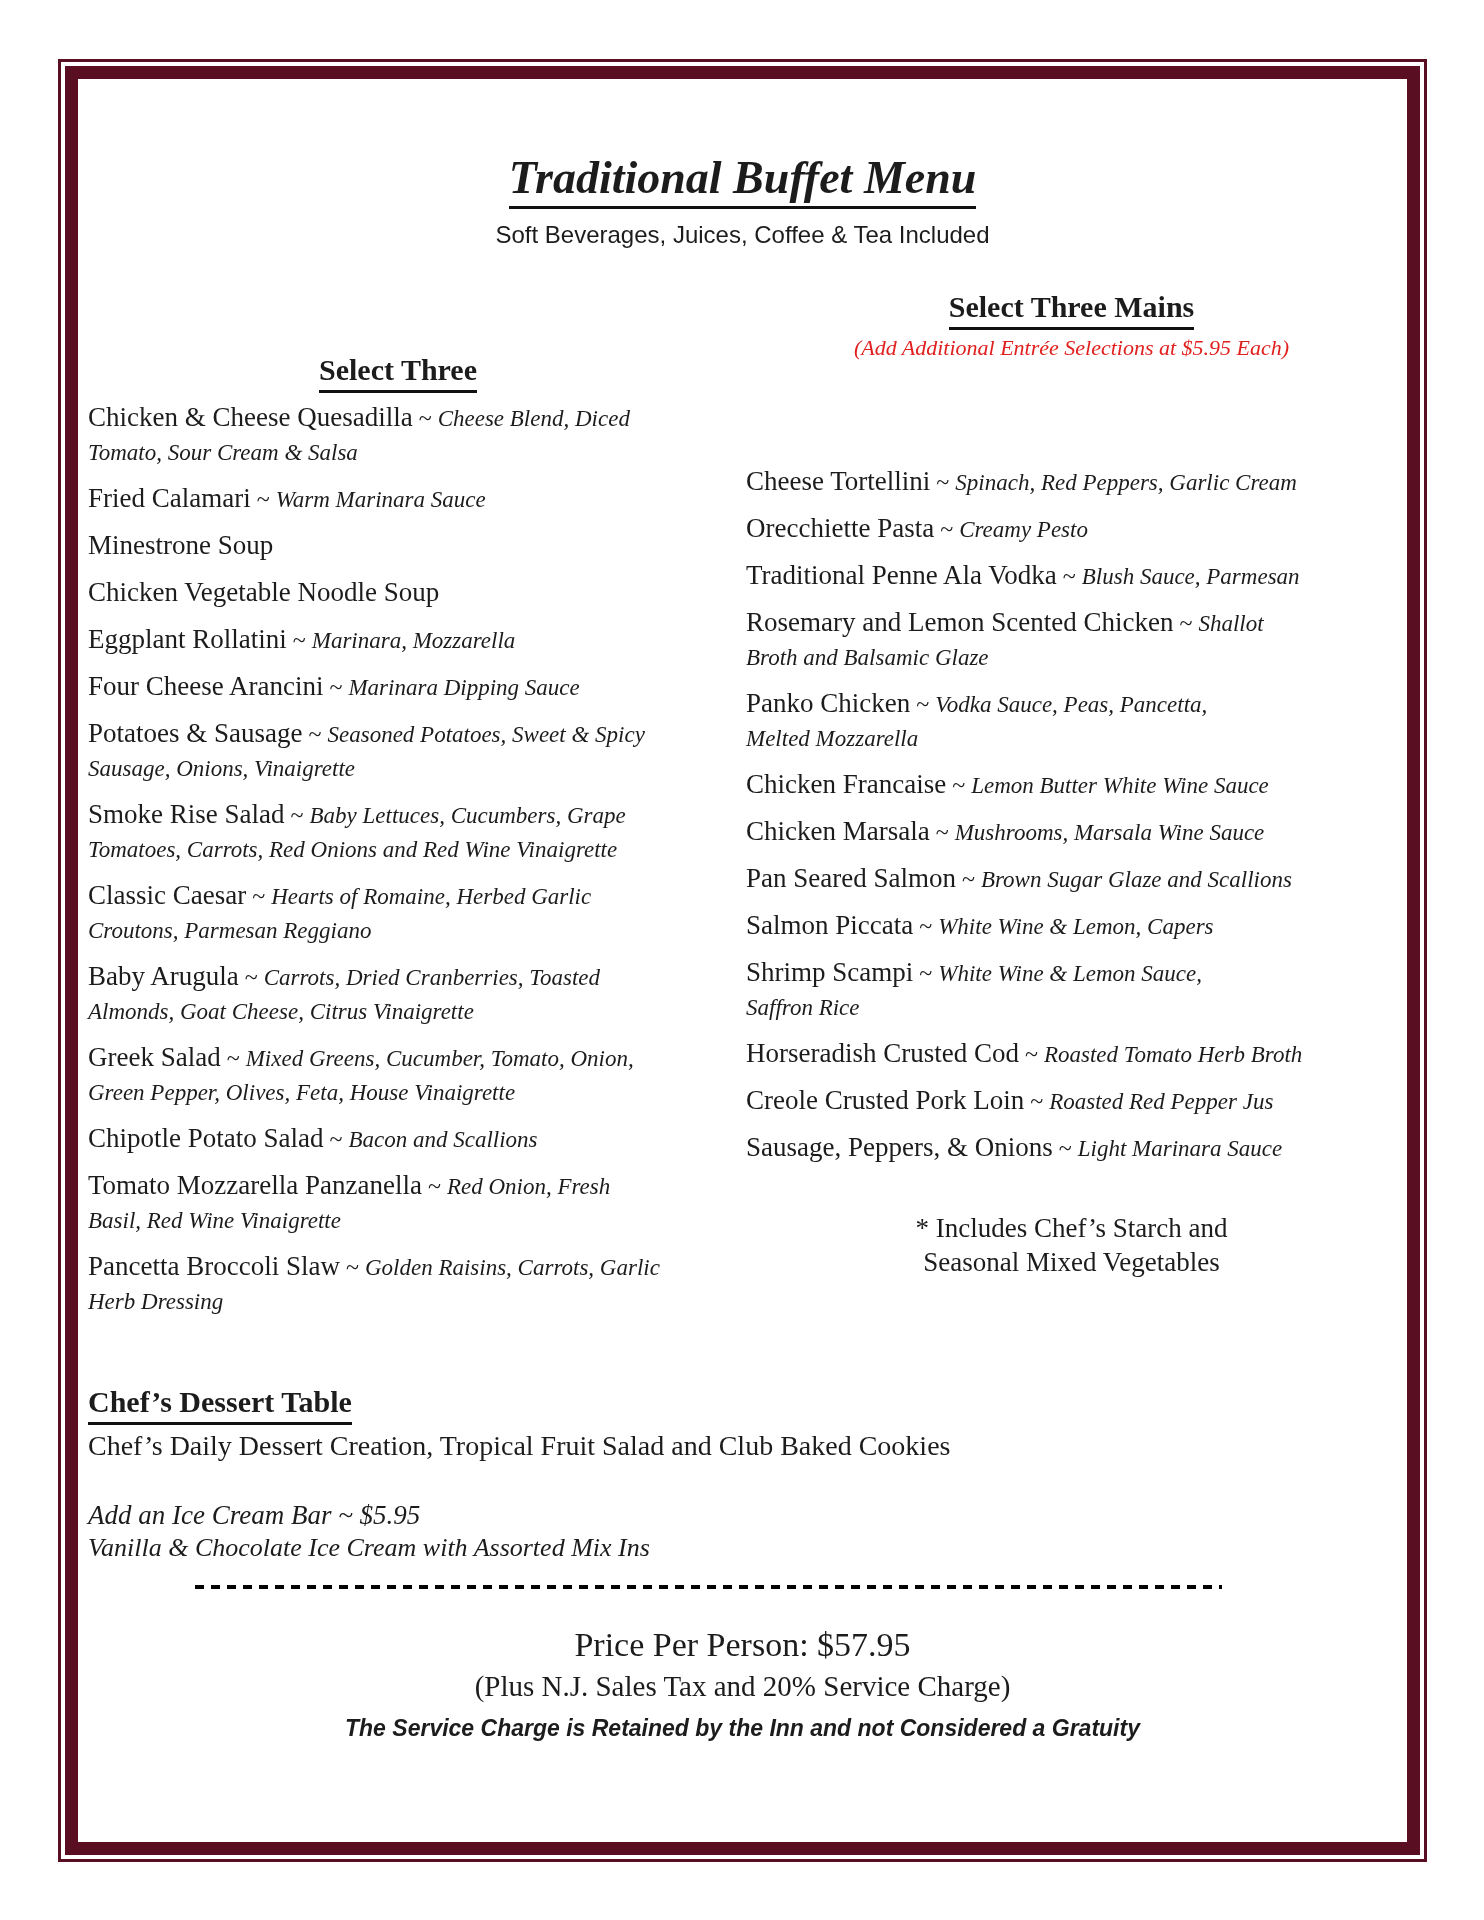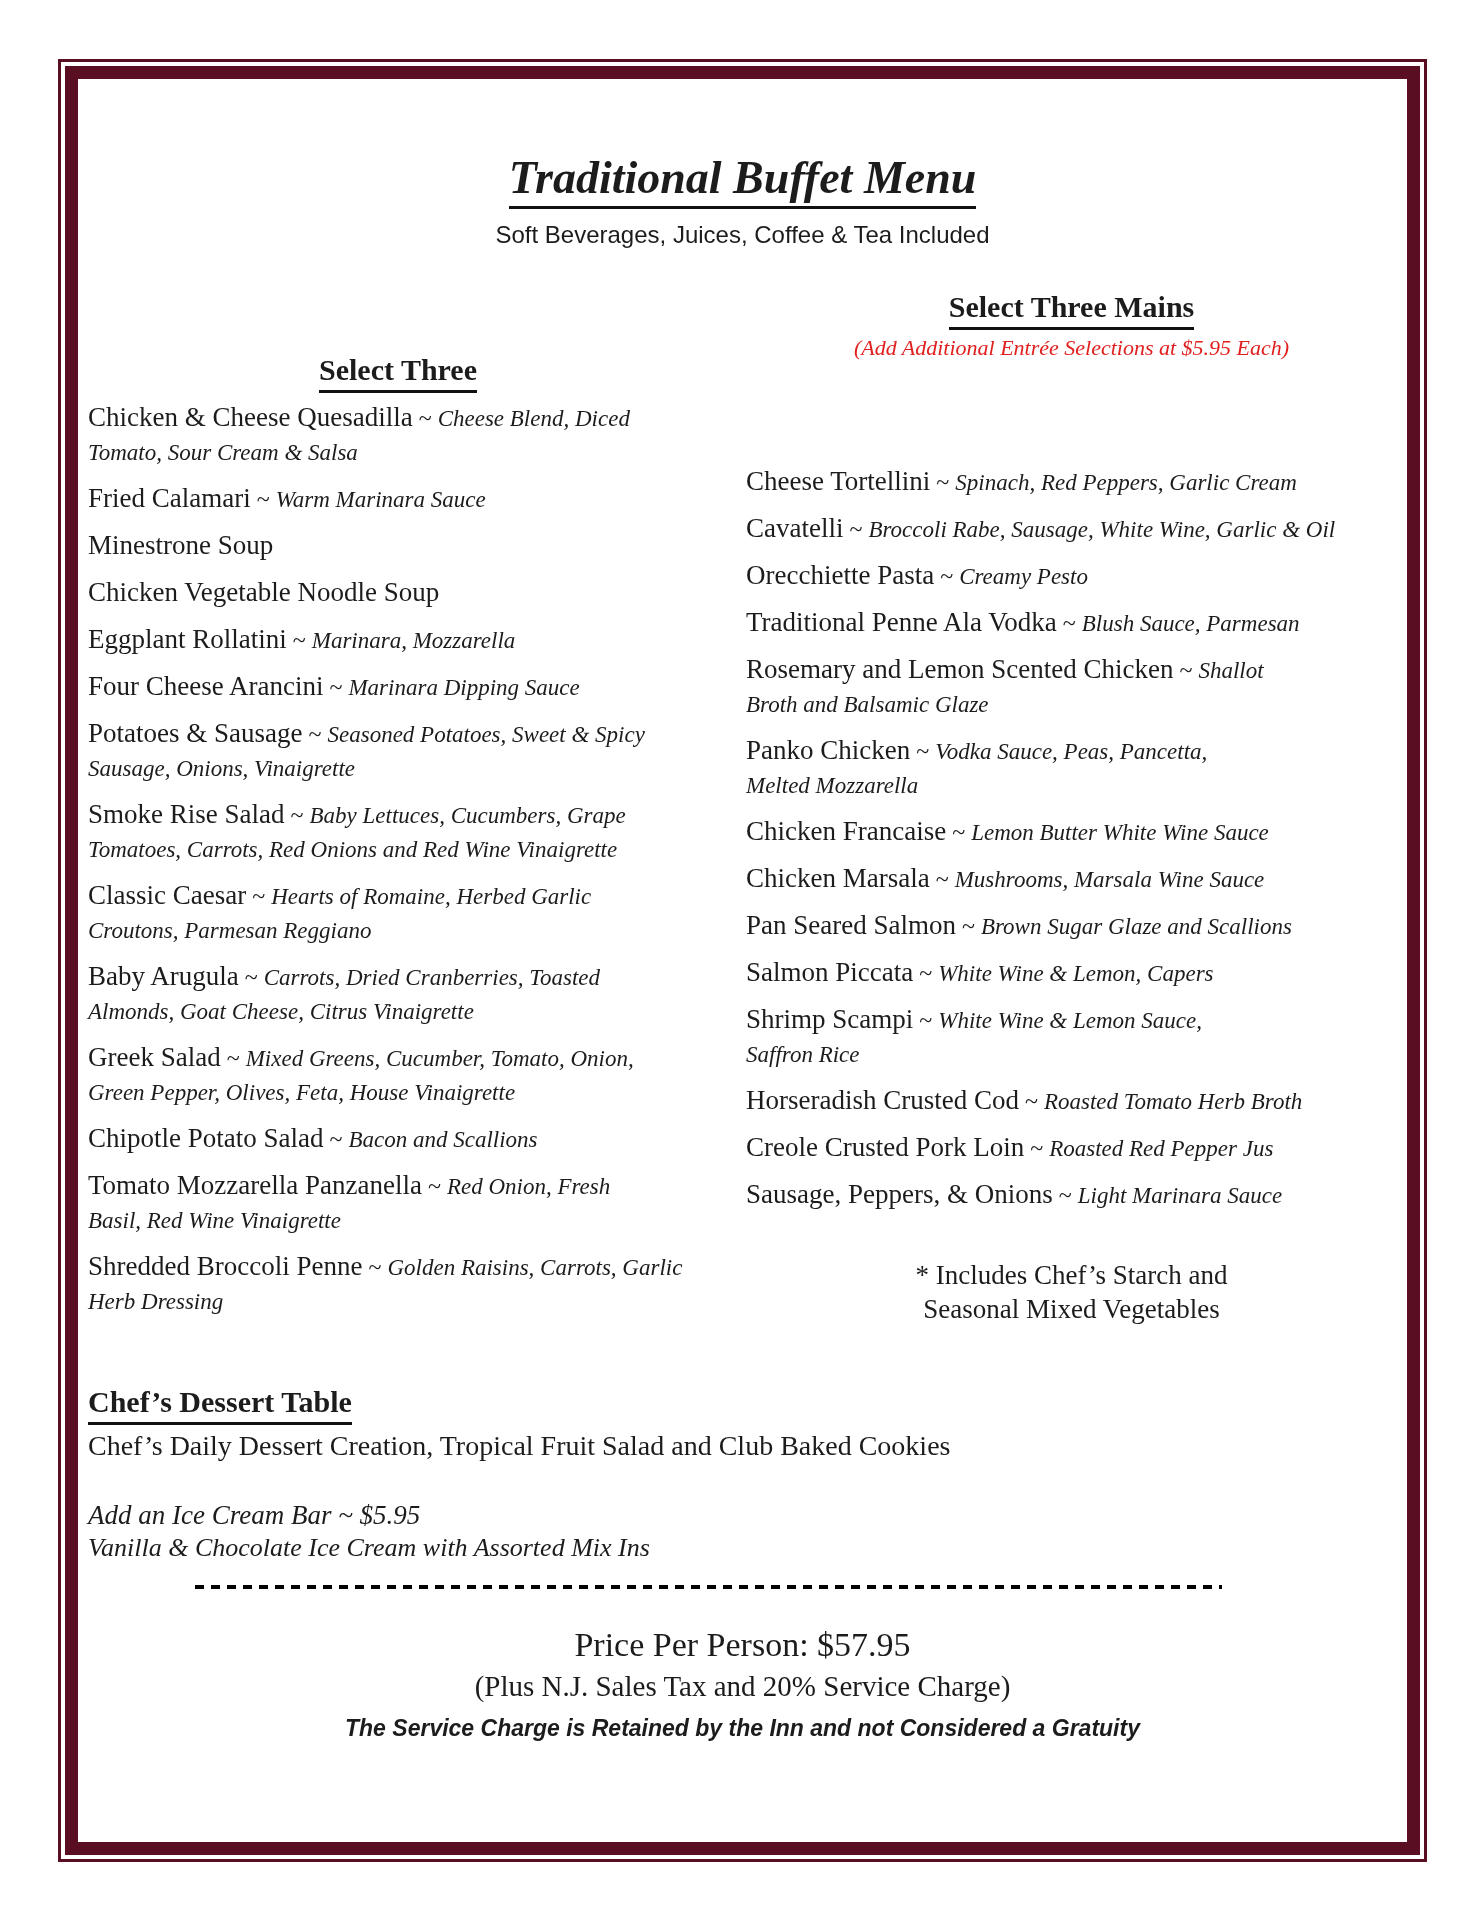--- a/index.html
+++ b/index.html
@@ -141,31 +141,30 @@
 Tomatoes, Carrots, Red Onions and Red Wine Vinaigrette</span></div>
               <div class="menu-item"><span class="item-name">Classic Caesar</span><span class="item-sep"> ~ </span><span class="item-desc">Hearts of Romaine, Herbed Garlic
 Croutons, Parmesan Reggiano</span></div>
               <div class="menu-item"><span class="item-name">Baby Arugula</span><span class="item-sep"> ~ </span><span class="item-desc">Carrots, Dried Cranberries, Toasted
 Almonds, Goat Cheese, Citrus Vinaigrette</span></div>
               <div class="menu-item"><span class="item-name">Greek Salad</span><span class="item-sep"> ~ </span><span class="item-desc">Mixed Greens, Cucumber, Tomato, Onion,
 Green Pepper, Olives, Feta, House Vinaigrette</span></div>
               <div class="menu-item"><span class="item-name">Chipotle Potato Salad</span><span class="item-sep"> ~ </span><span class="item-desc">Bacon and Scallions</span></div>
               <div class="menu-item"><span class="item-name">Tomato Mozzarella Panzanella</span><span class="item-sep"> ~ </span><span class="item-desc">Red Onion, Fresh
 Basil, Red Wine Vinaigrette</span></div>
-              <div class="menu-item"><span class="item-name">Shredded Broccoli Penne</span><span class="item-sep"> ~ </span><span class="item-desc">Golden Raisins, Carrots, Garlic
+              <div class="menu-item"><span class="item-name">Pancetta Broccoli Slaw</span><span class="item-sep"> ~ </span><span class="item-desc">Golden Raisins, Carrots, Garlic
 Herb Dressing</span></div>
             </div>
         </section>
 
         <section class="col-right">
           <h2><span class="u">Select Three Mains</span></h2>
           <div class="note-red">(Add Additional Entrée Selections at $5.95 Each)</div>
           <div class="items-right">
               <div class="menu-item"><span class="item-name">Cheese Tortellini</span><span class="item-sep"> ~ </span><span class="item-desc">Spinach, Red Peppers, Garlic Cream</span></div>
-              <div class="menu-item"><span class="item-name">Cavatelli</span><span class="item-sep"> ~ </span><span class="item-desc">Broccoli Rabe, Sausage, White Wine, Garlic &amp; Oil</span></div>
               <div class="menu-item"><span class="item-name">Orecchiette Pasta</span><span class="item-sep"> ~ </span><span class="item-desc">Creamy Pesto</span></div>
               <div class="menu-item"><span class="item-name">Traditional Penne Ala Vodka</span><span class="item-sep"> ~ </span><span class="item-desc">Blush Sauce, Parmesan</span></div>
               <div class="menu-item"><span class="item-name">Rosemary and Lemon Scented Chicken</span><span class="item-sep"> ~ </span><span class="item-desc">Shallot
 Broth and Balsamic Glaze</span></div>
               <div class="menu-item"><span class="item-name">Panko Chicken</span><span class="item-sep"> ~ </span><span class="item-desc">Vodka Sauce, Peas, Pancetta,
 Melted Mozzarella</span></div>
               <div class="menu-item"><span class="item-name">Chicken Francaise</span><span class="item-sep"> ~ </span><span class="item-desc">Lemon Butter White Wine Sauce</span></div>
               <div class="menu-item"><span class="item-name">Chicken Marsala</span><span class="item-sep"> ~ </span><span class="item-desc">Mushrooms, Marsala Wine Sauce</span></div>
               <div class="menu-item"><span class="item-name">Pan Seared Salmon</span><span class="item-sep"> ~ </span><span class="item-desc">Brown Sugar Glaze and Scallions</span></div>
               <div class="menu-item"><span class="item-name">Salmon Piccata</span><span class="item-sep"> ~ </span><span class="item-desc">White Wine &amp; Lemon, Capers</span></div>

